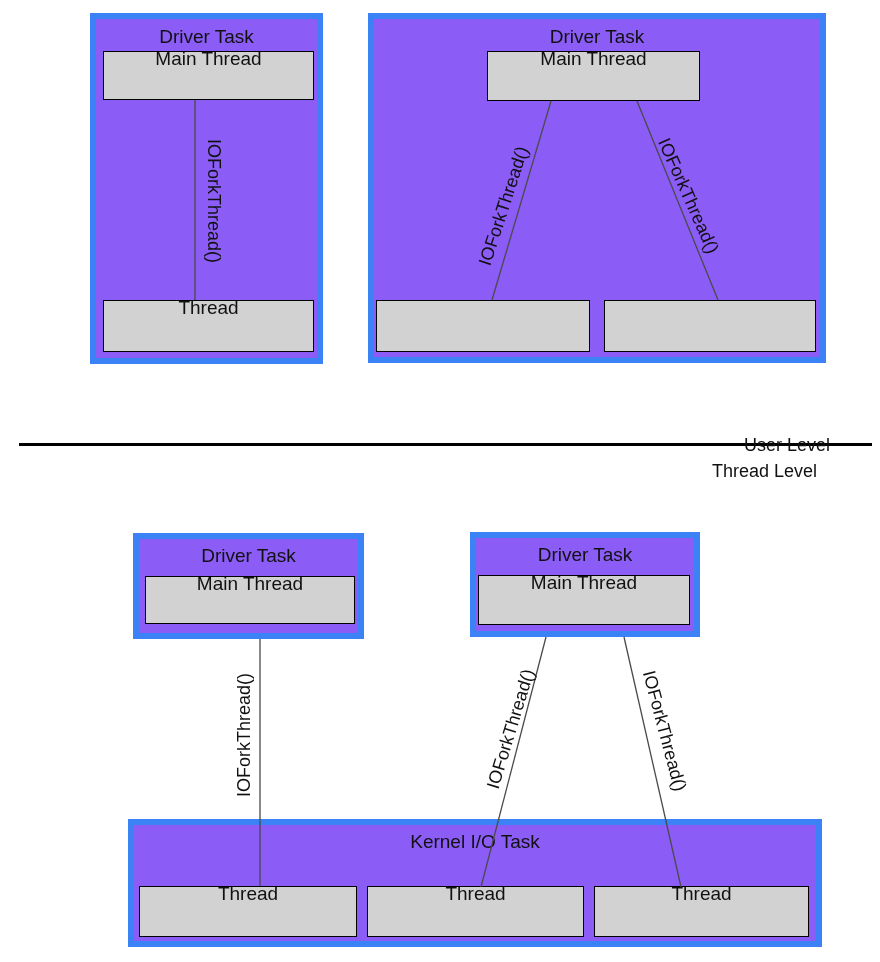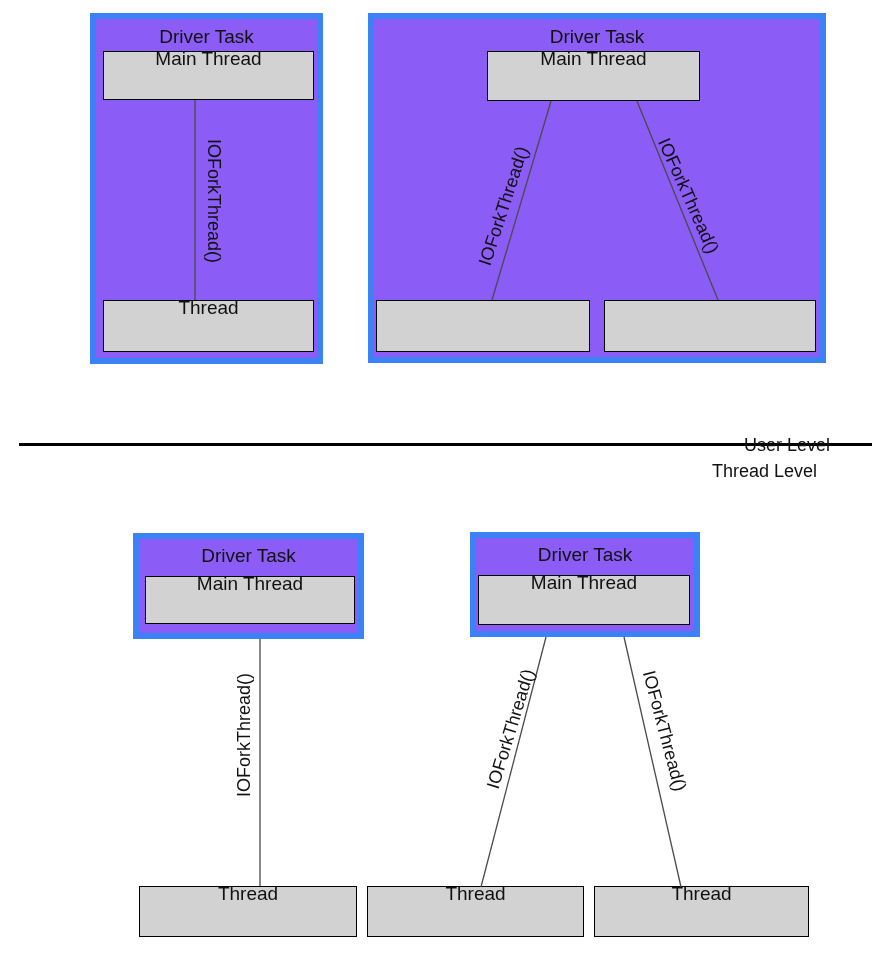--- a/index.html
+++ b/index.html
@@ -97,20 +97,23 @@
     <span>Main Thread</span>
   </div>
 
   <div class="task-box" style="left:470px; top:532px; width:230px; height:105px;">
     <div class="task-title" style="top:6px;">Driver Task</div>
   </div>
   <div class="gray-box" style="left:478px; top:575px; width:212px; height:50px;">
     <span>Main Thread</span>
   </div>
 
+  <div class="task-box" style="left:128px; top:819px; width:694px; height:128px;">
+    <div class="task-title" style="top:6px;">Kernel I/O Task</div>
+  </div>
   <div class="gray-box" style="left:139px; top:886px; width:218px; height:51px;">
     <span>Thread</span>
   </div>
   <div class="gray-box" style="left:367px; top:886px; width:217px; height:51px;">
     <span>Thread</span>
   </div>
   <div class="gray-box" style="left:594px; top:886px; width:215px; height:51px;">
     <span>Thread</span>
   </div>
 

